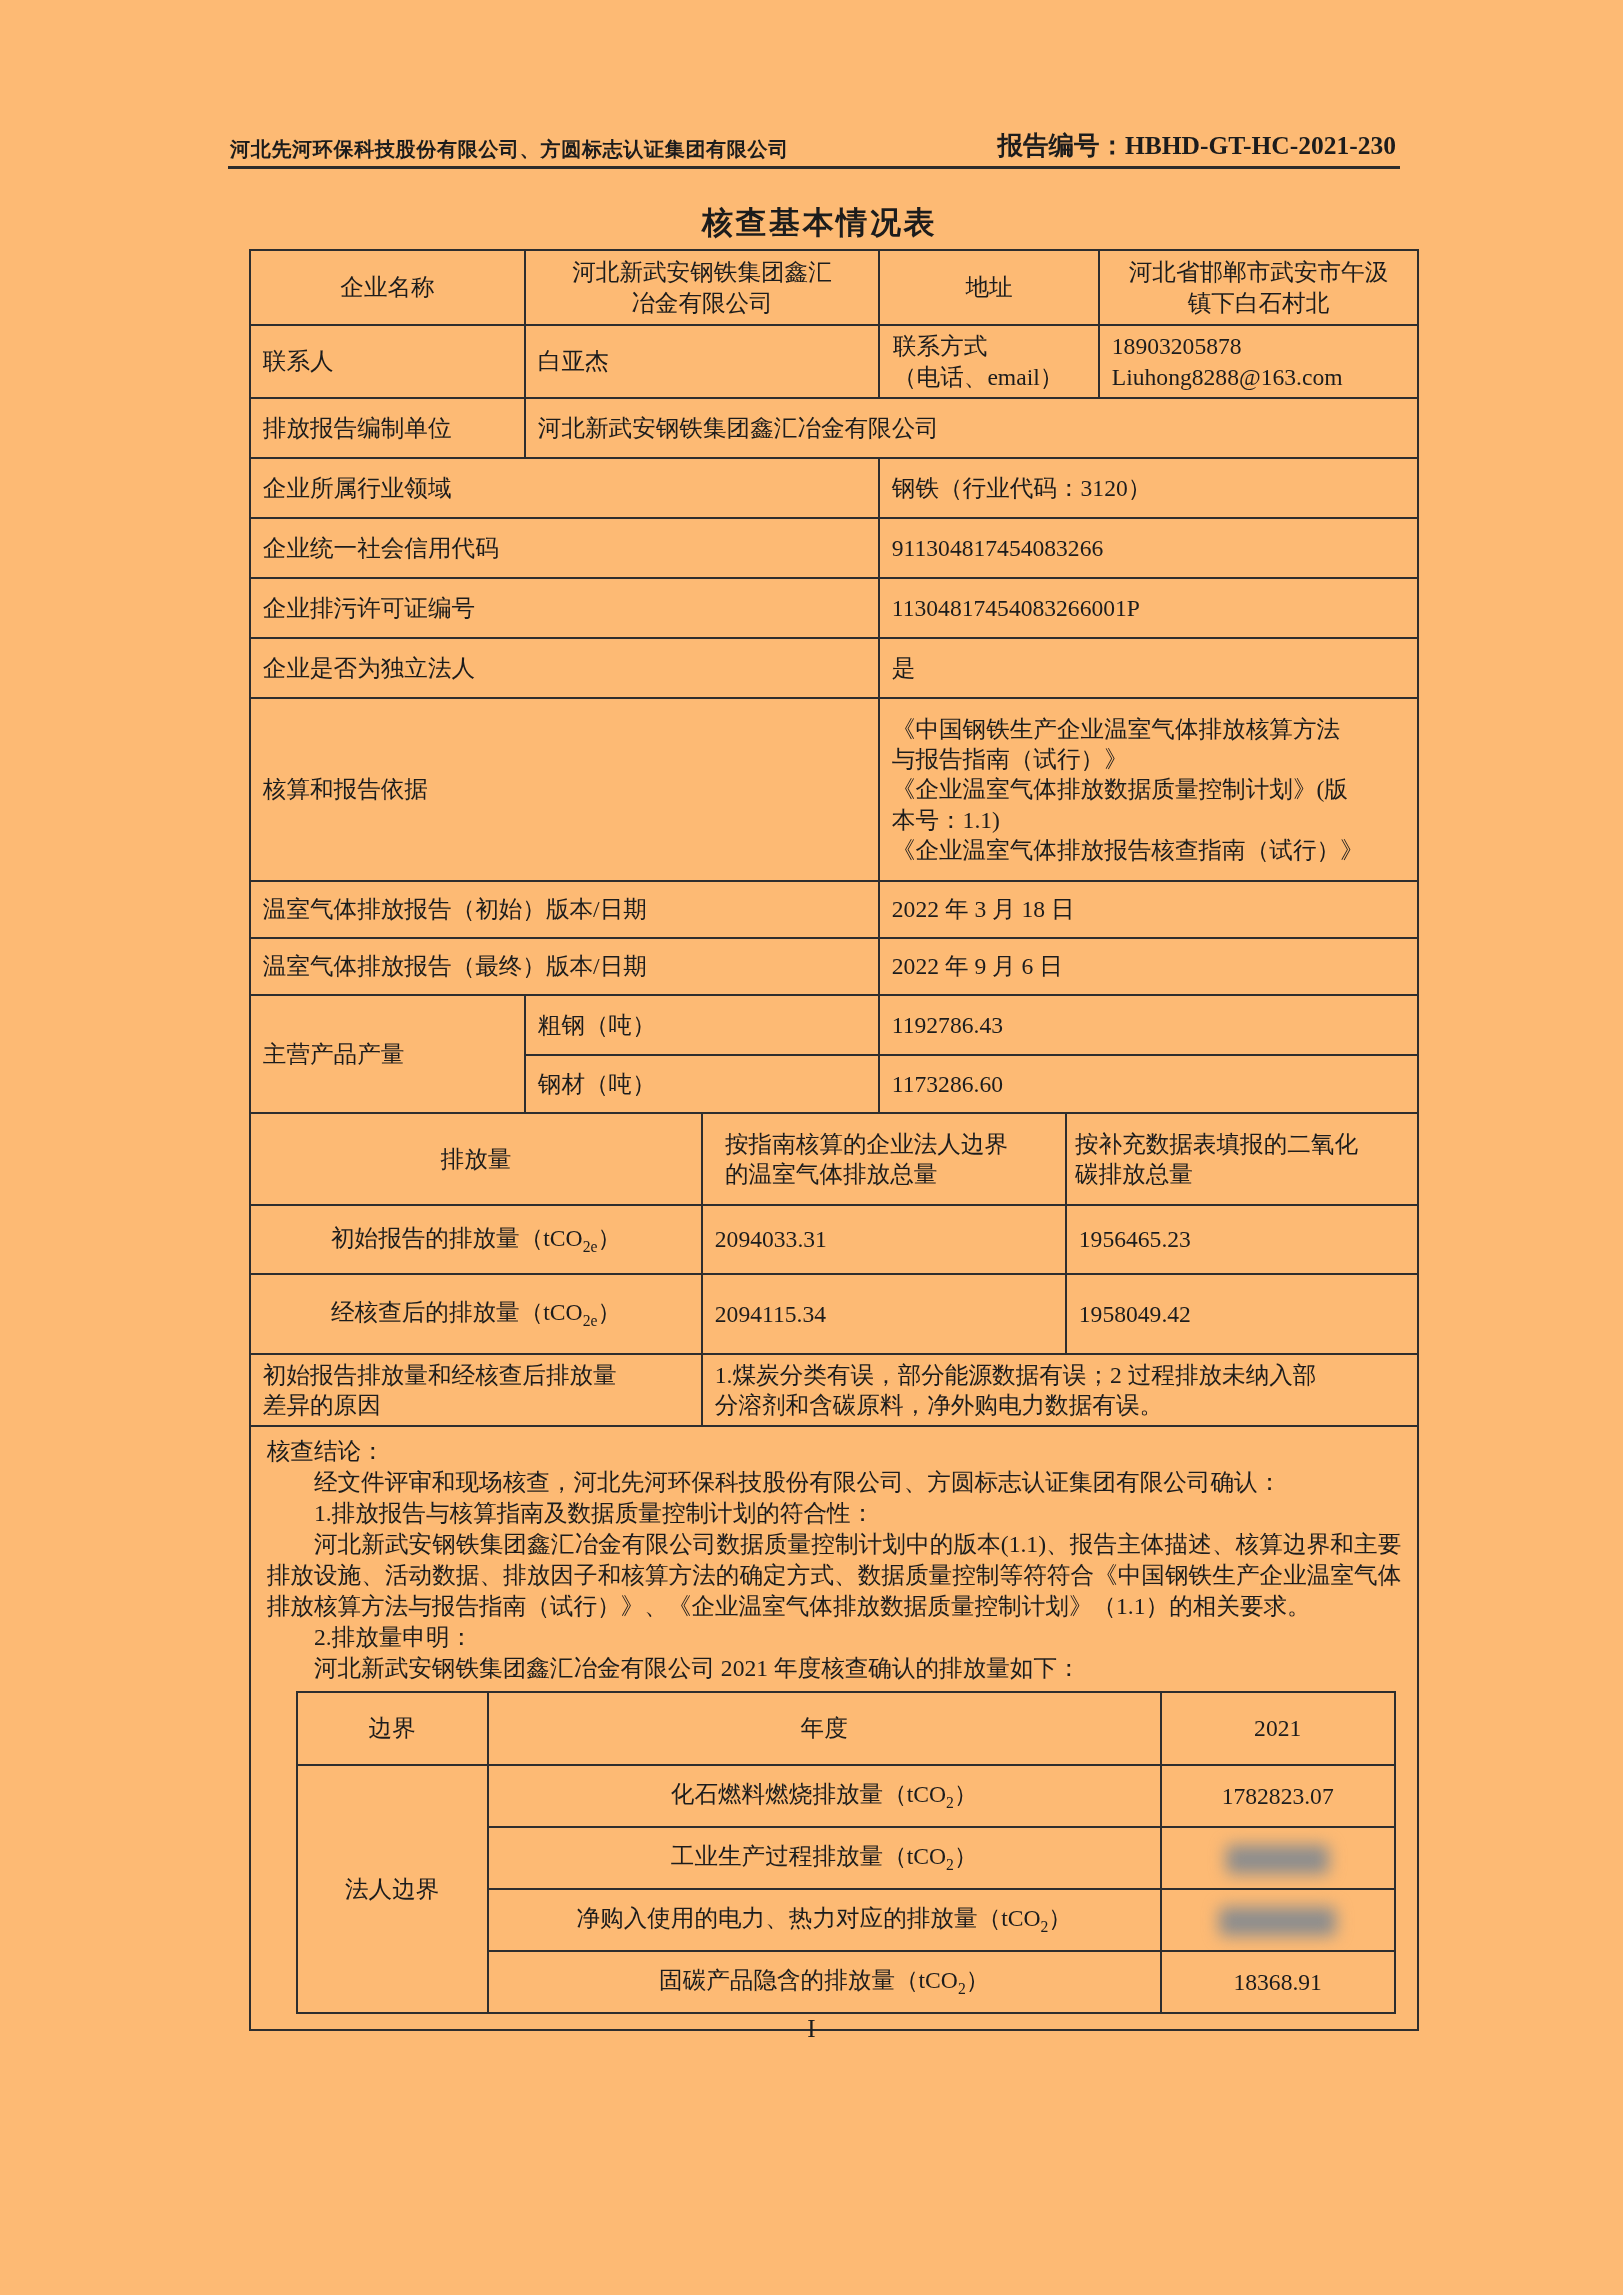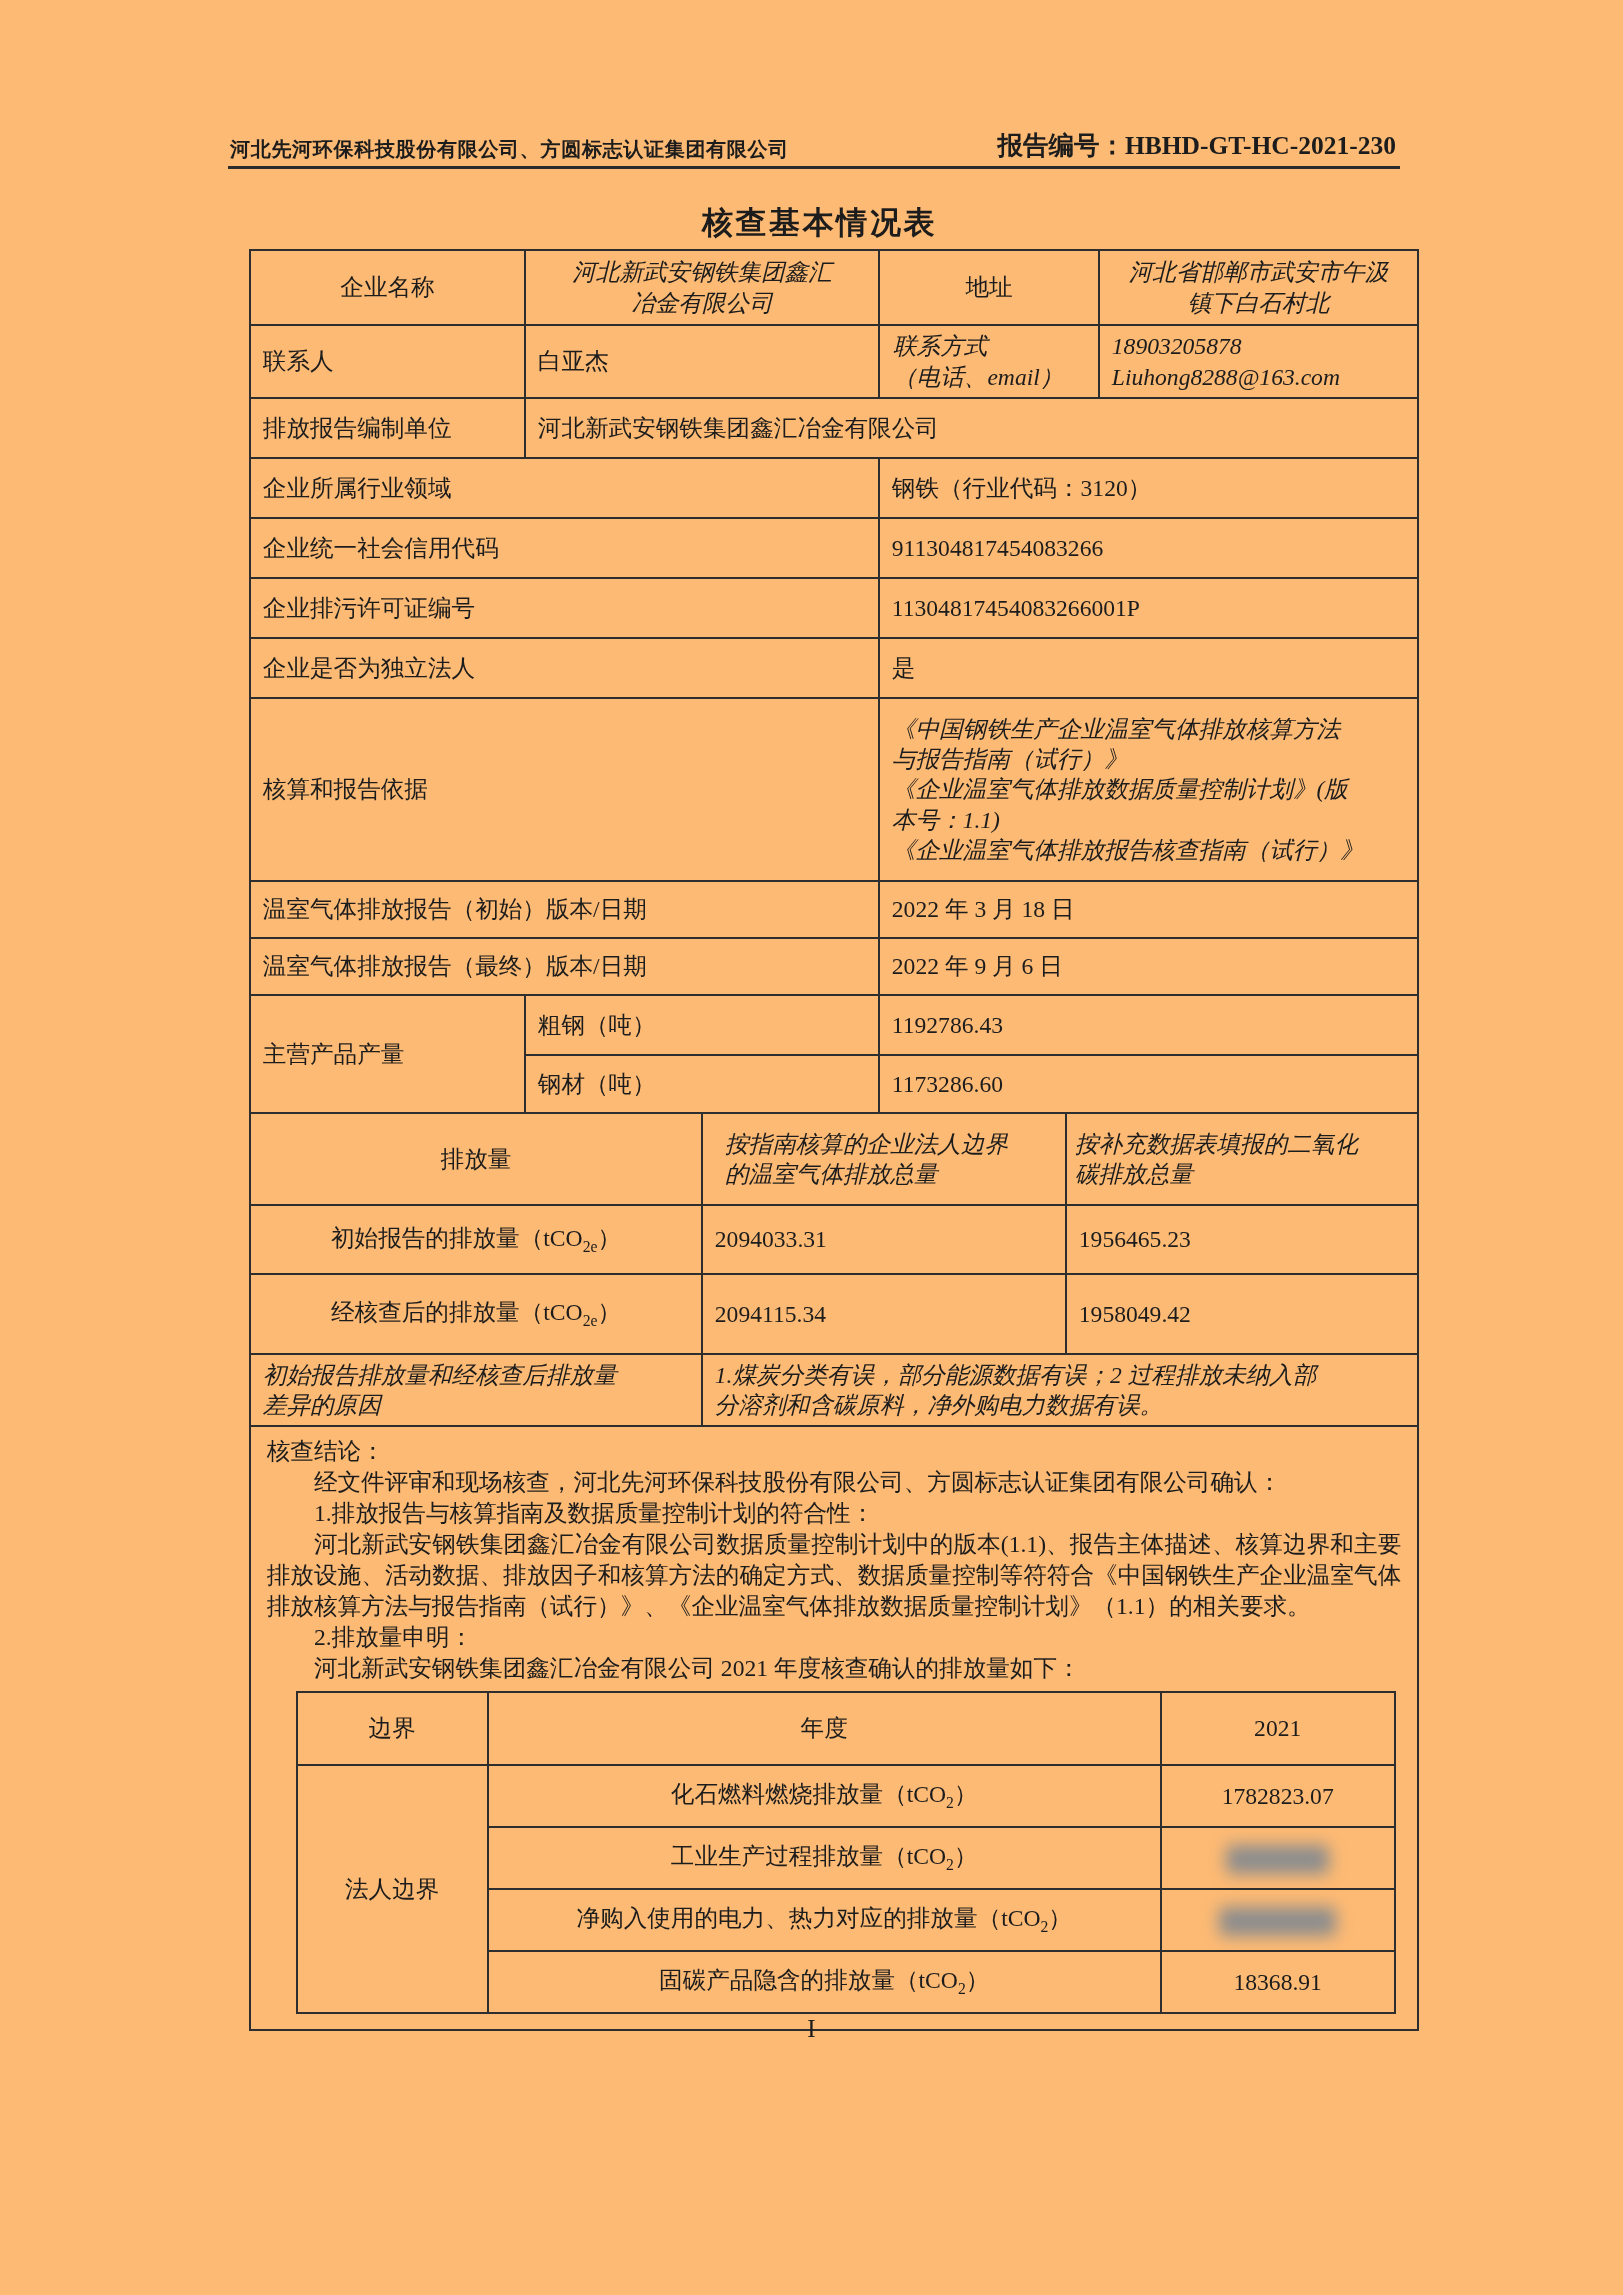--- a/index.html
+++ b/index.html
@@ -34,21 +34,21 @@
   }
   .main-table td {
     border:2px solid #2e2e2e;
     font-size:23.6px; line-height:1.28;
     padding:2.6px 11.8px;
     vertical-align:middle;
     overflow:hidden;
   }
   td.c   { text-align:center; padding:2.6px 5.2px; }
   td.l   { text-align:left; }
-  .pre   { white-space:pre-line;font-style:italic; }
+  .pre   { white-space:pre-line; }
   
   .r1{height:75px}.r2{height:73px}.r92{height:60px}
   .r8{height:183px}.r87{height:57px}.r11{height:60px}.r12{height:58px}
   .r13{height:92px}.r14{height:69px}.r15{height:80px}.r16{height:72px}
   .basis-cell { line-height:34px; }
   
   .conclusion-cell {
     vertical-align:top !important;
     padding:9.2px 15.7px 0 15.7px !important;
     height:593px;

